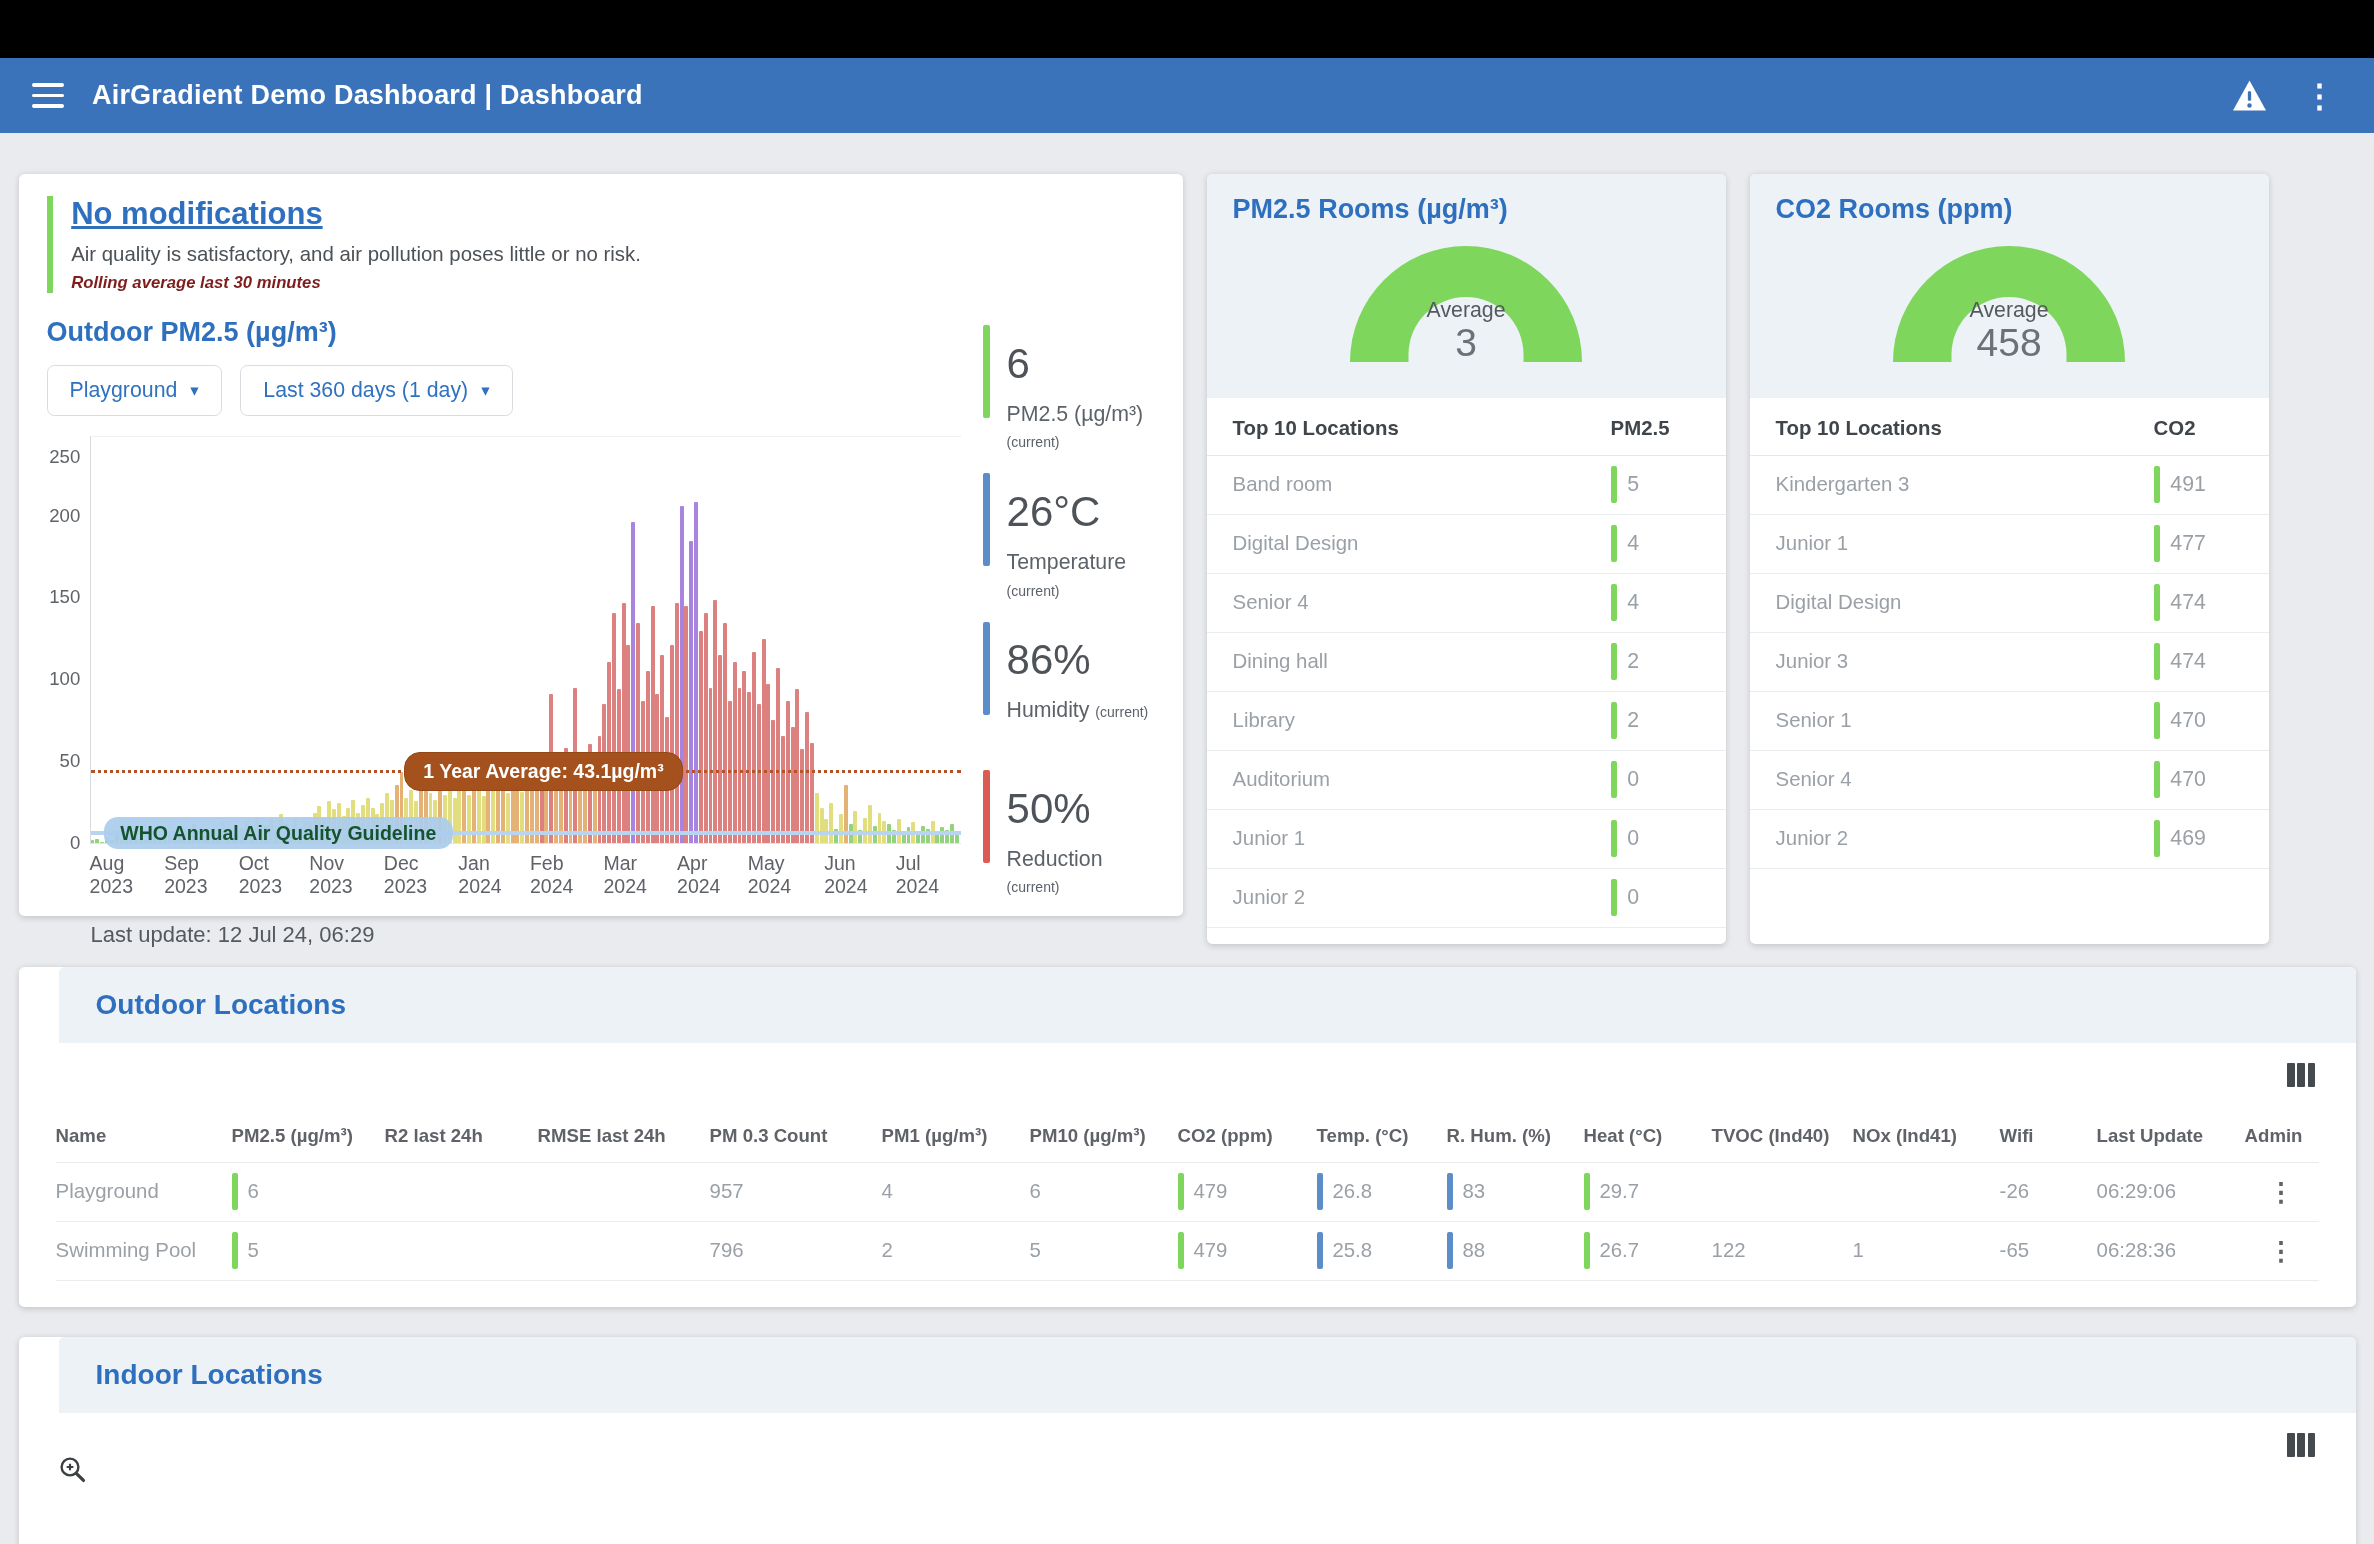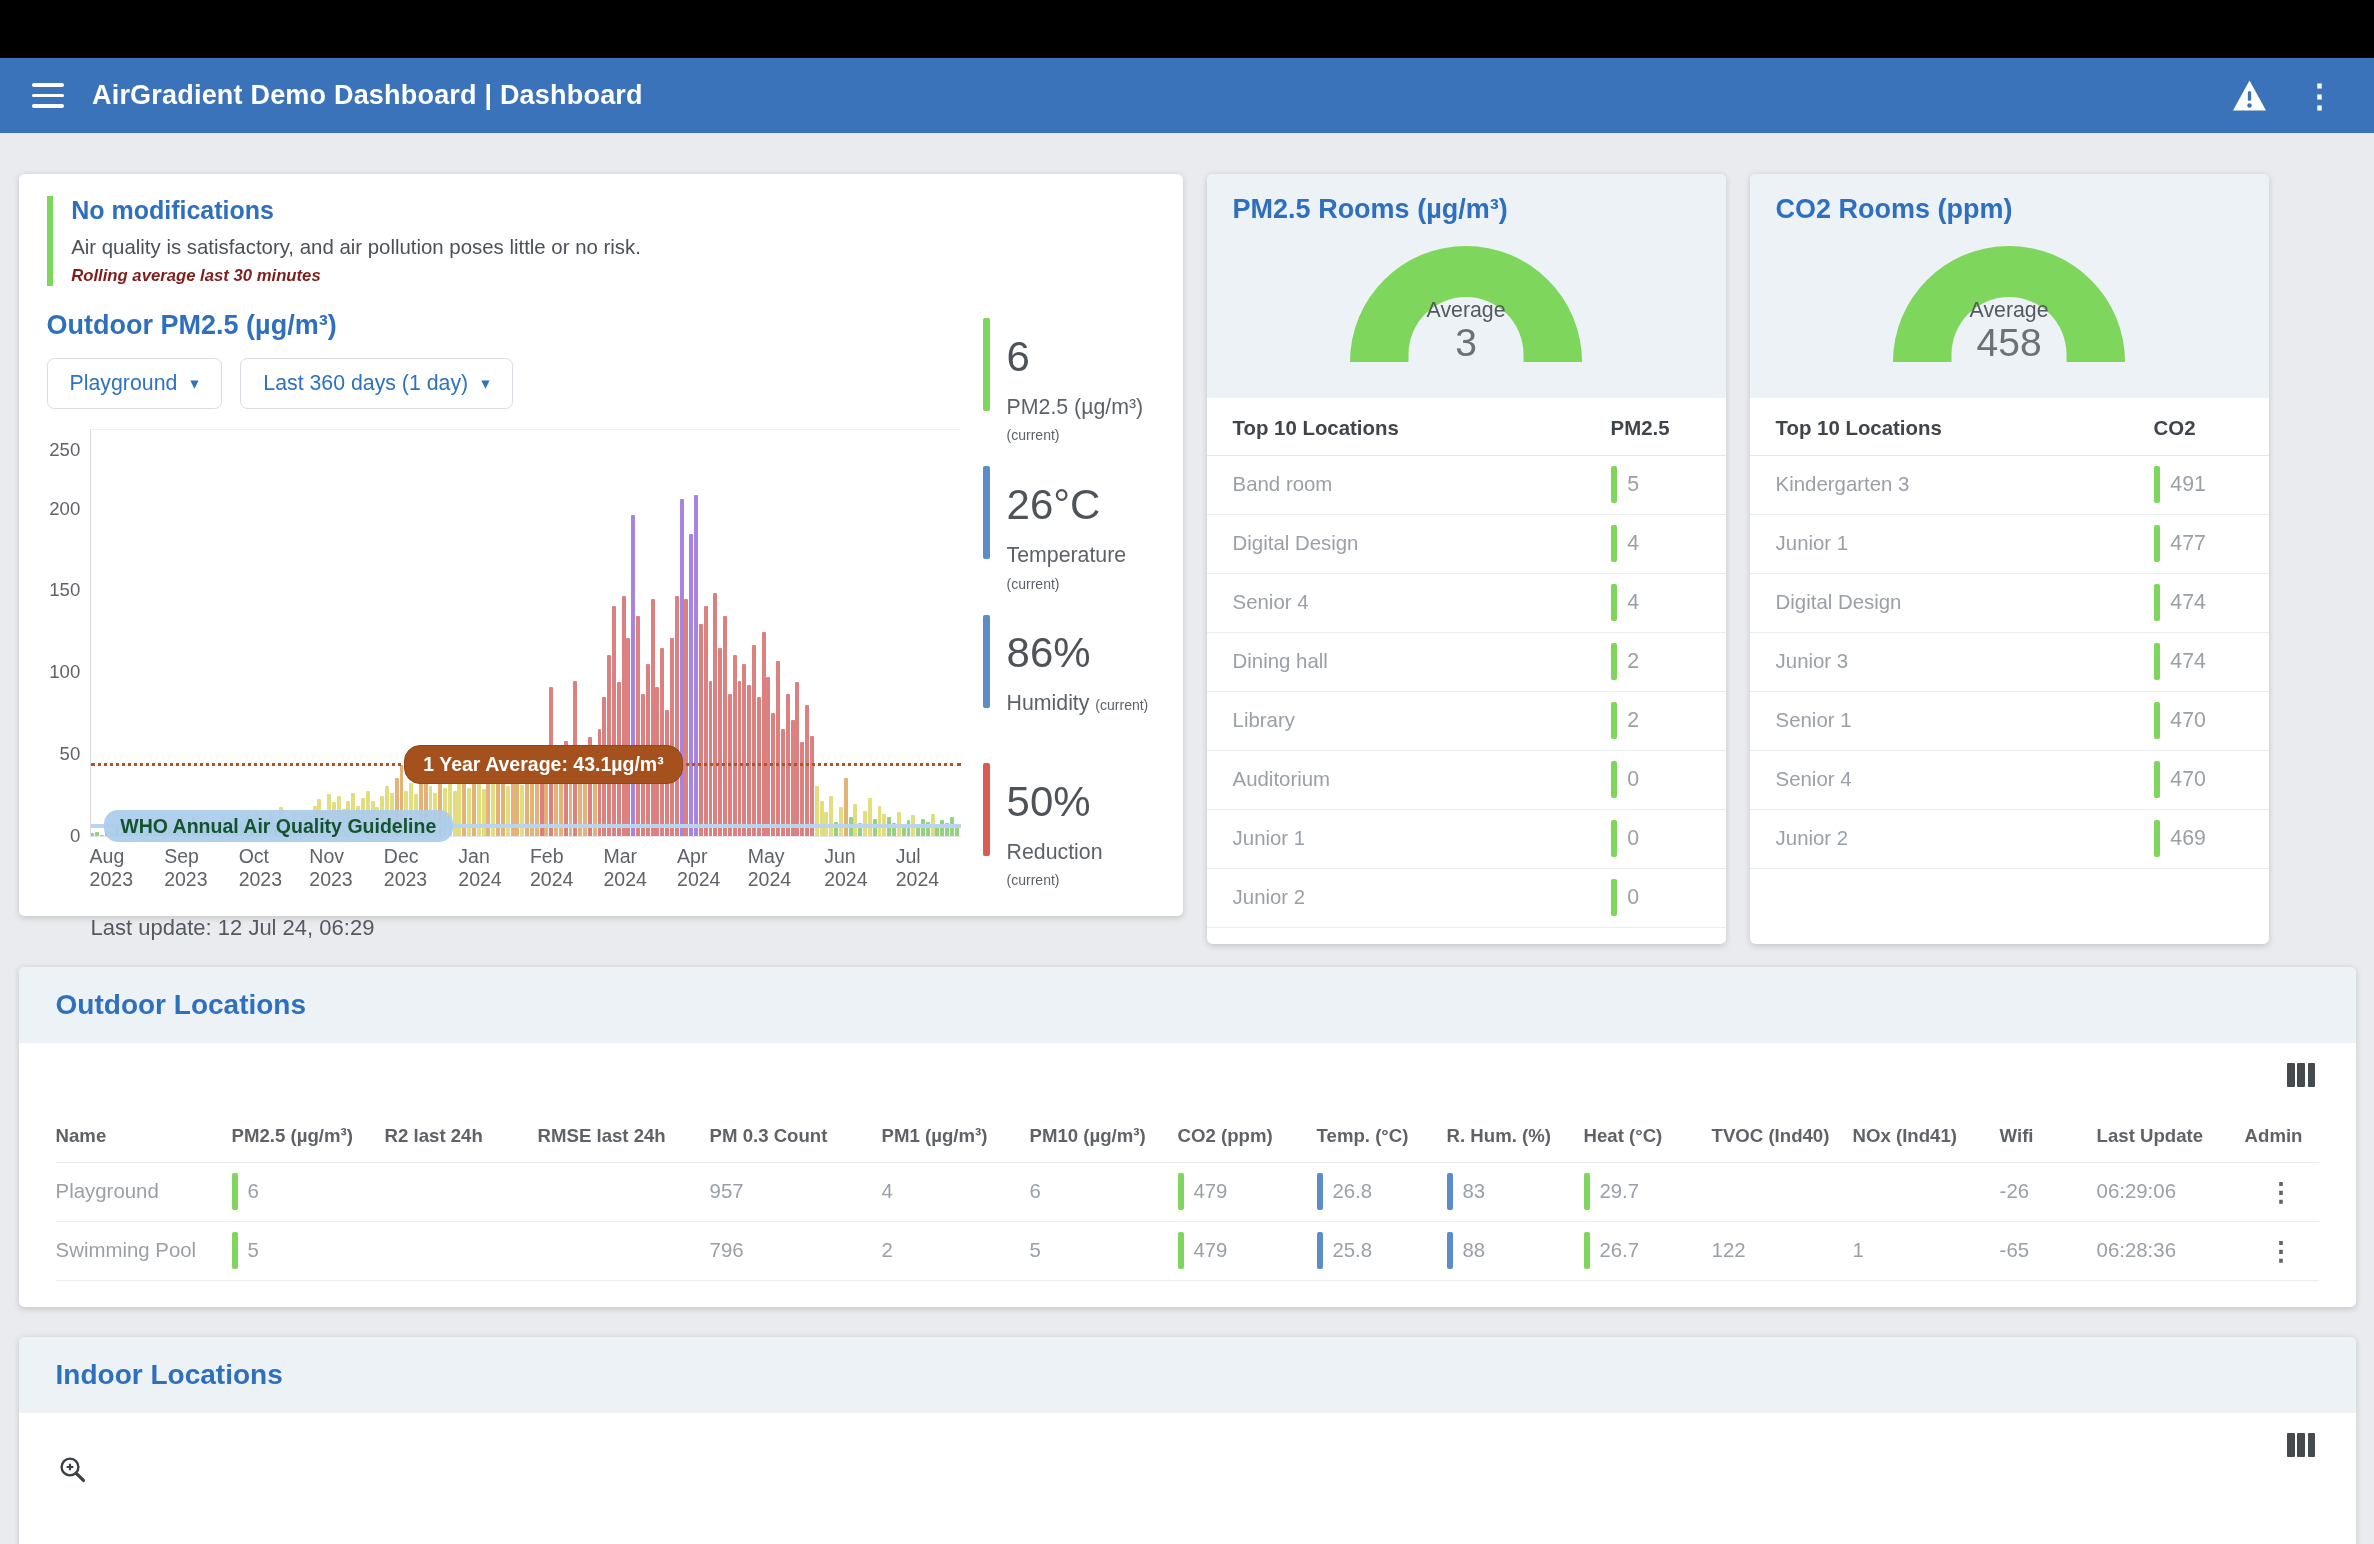--- a/index.html
+++ b/index.html
@@ -17,21 +17,21 @@
   .kebab { color:#fff; font-size:32px; font-weight:bold; cursor:pointer; line-height:1;
            padding:0 7.4px; }
 
   .content { padding:41px 0 0 18.6px; }
   .top-row { display:flex; gap:24px; align-items:flex-start; }
   .card { background:#fff; border-radius:5.6px; box-shadow:0 1.9px 6.5px rgba(0,0,0,.16); }
 
   
   .left-card { width:1164px; height:742px; padding:22px 28px; }
   .status { border-left:6.5px solid #7ed65c; padding-left:18.6px; margin-bottom:24px; }
-  .status h2 { color:#2e6fbe; font-size:25px; margin-bottom:11px; }
+  .status h2 { color:#2e6fbe; font-size:31px; margin-bottom:11px;text-decoration:underline; }
   .status p  { color:#4c5156; font-size:20.4px; margin-bottom:7.4px; }
   .status em { color:#7f1d1d; font-size:16.7px; font-weight:bold; font-style:italic; }
   .left-flex { display:flex; gap:22px; }
   .chart-col { flex:1; min-width:0; }
   .chart-col h3 { color:#2e6fbe; font-size:27px; }
   .dd-row { display:flex; gap:18.6px; margin:16.7px 0 20.4px; }
   .dd { display:inline-flex; align-items:center; gap:13px; border:0.9px solid #d8dce0;
         border-radius:7.4px; background:#fff; color:#2f72bf; font-size:21.3px;
         padding:12px 22px; cursor:pointer; }
   .dd .caret { font-size:16.7px; }
@@ -80,21 +80,21 @@
                 border-bottom:0.9px solid #e4e7ea; }
   .rooms-head .vcol { width:89px; }
   .room-row { display:flex; justify-content:space-between; align-items:center; height:59px;
               padding:0 26px; border-bottom:0.9px solid #eaedf0; }
   .room-name { font-size:20.4px; color:#9aa0a6; }
   .room-val { width:89px; display:flex; align-items:center; font-size:21.3px; color:#9aa0a6; }
   .vbar { display:inline-block; width:6.5px; height:37px; border-radius:1.9px; margin-right:10.2px; }
 
   
   .table-card { width:2337px; margin-top:23px; }
-  .strip { background:#edf2f7; border-radius:5.6px 5.6px 0 0; padding:22px 37px; }
+  .strip { background:#edf2f7; border-radius:5.6px 5.6px 0 0; padding:22px 37px;margin-left:40px; }
   .strip h2 { color:#2e6fbe; font-size:28px; }
   .tbody { padding:16.7px 37px 26px; position:relative; }
   .cols-icon { position:absolute; right:37px; top:16.7px; display:flex; gap:2.8px;
                cursor:pointer; padding:3.7px; }
   .cols-icon span { width:7.4px; height:24px; background:#454a4e; border-radius:0.9px; }
   .search-icon { display:inline-block; margin-top:24px; cursor:pointer; }
   .trow { display:grid; grid-template-columns:var(--cols); align-items:center; }
   .thead { margin-top:65px; padding-bottom:15px; border-bottom:0.9px solid #e8eaec; }
   .thead .hcell { font-size:18.6px; font-weight:bold; color:#5f6368; padding-right:7.4px; }
   .drow { height:59px; border-bottom:0.9px solid #eaedf0; }

